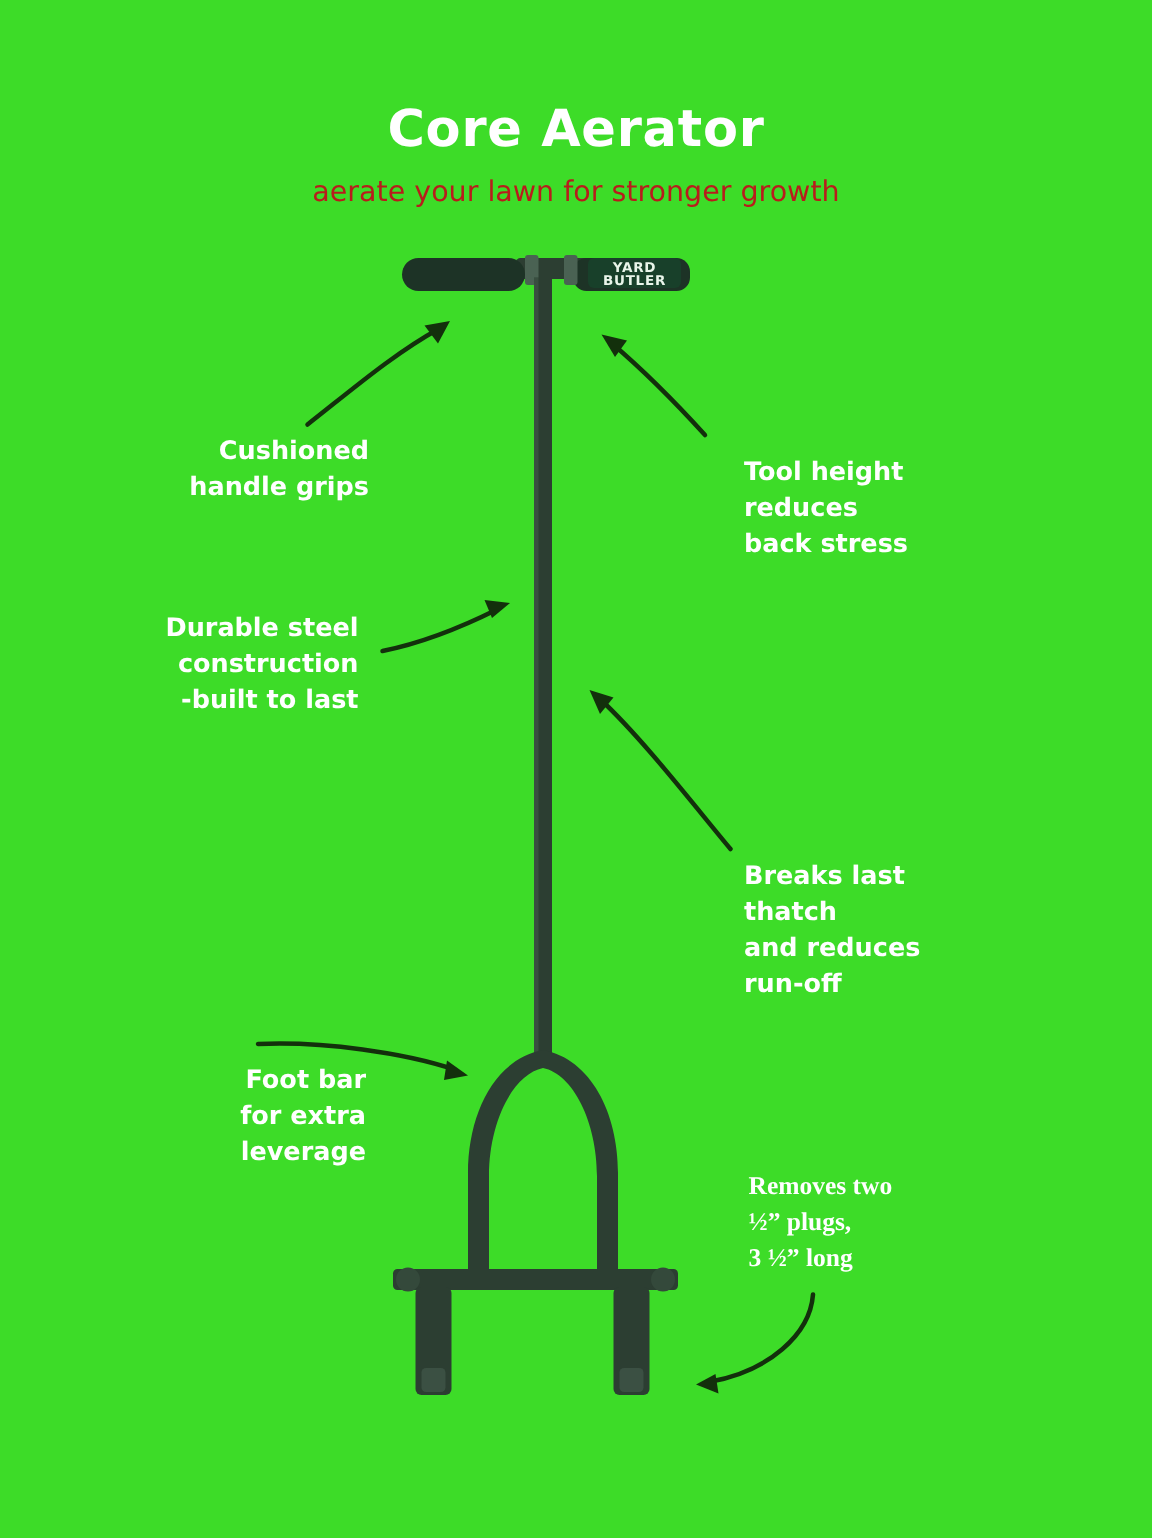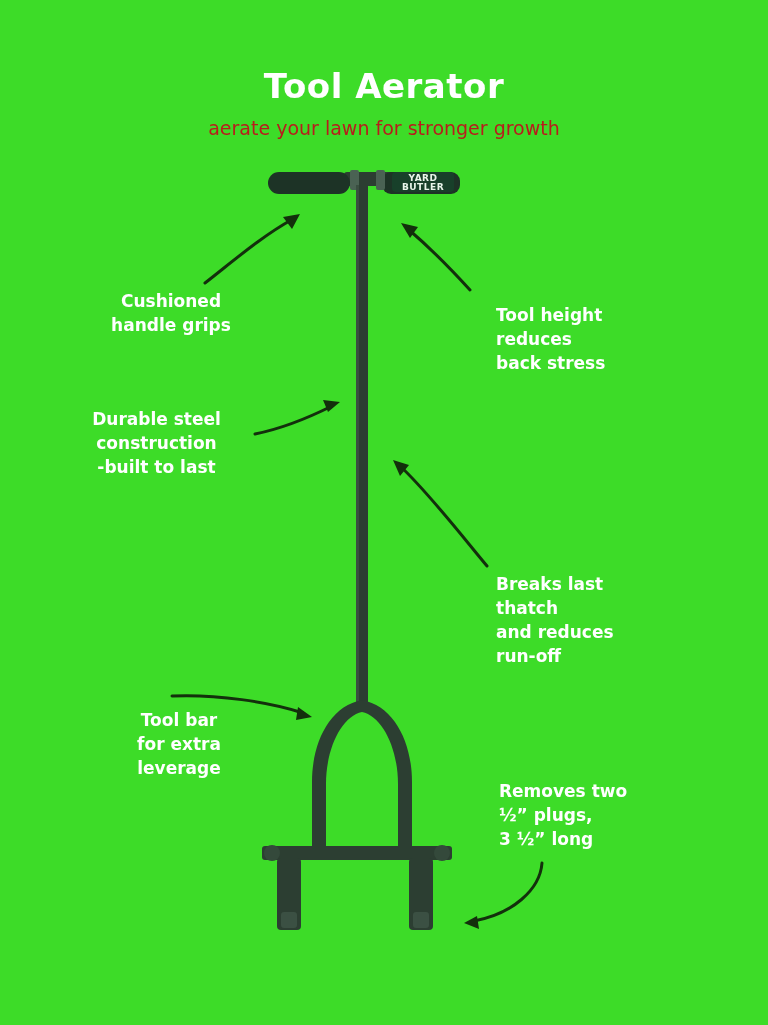--- a/index.html
+++ b/index.html
@@ -45,28 +45,28 @@
     position: absolute;
     color: #ffffff;
     font-size: 17px;
     font-weight: bold;
     line-height: 1.42;
   }
   .callout.right {
     text-align: left;
   }
   .callout.left {
-    text-align: center;
+    text-align: right;
   }
   #callout-grips  { left: 96px;  top: 289px; width: 150px; }
   #callout-height { left: 496px; top: 303px; width: 170px; }
   #callout-steel  { left: 74px;  top: 407px; width: 165px; }
   #callout-thatch { left: 496px; top: 572px; width: 175px; }
   #callout-foot   { left: 114px; top: 708px; width: 130px; }
-  #callout-plugs  { left: 499px; top: 779px; width: 165px; }
+  #callout-plugs  { left: 499px; top: 779px; width: 165px; font-family: Liberation Serif, serif; }
 
   svg.layer {
     position: absolute;
     left: 0;
     top: 0;
     width: 768px;
     height: 1025px;
   }
   .arrow-path {
     fill: none;
@@ -88,21 +88,21 @@
     font-size: 9px;
     font-weight: bold;
     letter-spacing: 0.5px;
   }
 </style>
 </head>
 <body>
 
 <div id="page">
 
-  <div class="title">Tool Aerator</div>
+  <div class="title">Core Aerator</div>
   <div class="subtitle">aerate your lawn for stronger growth</div>
 
   <svg class="layer" viewBox="0 0 768 1025">
 
     <g>
       <rect class="tool-dark" x="344" y="172" width="80" height="14" rx="3"></rect>
       <rect class="tool-grip" x="268" y="172" width="82" height="22" rx="11"></rect>
       <rect class="tool-grip" x="382" y="172" width="78" height="22" rx="9"></rect>
       <rect class="brand-box" x="392" y="172" width="62" height="20" rx="4"></rect>
       <text class="brand-text" x="423" y="181" text-anchor="middle">YARD</text>
@@ -161,20 +161,20 @@
   <div class="callout right" id="callout-height" style="white-space: pre-line;">Tool height
 reduces
 back stress</div>
   <div class="callout left" id="callout-steel" style="white-space: pre-line;">Durable steel
 construction
 -built to last</div>
   <div class="callout right" id="callout-thatch" style="white-space: pre-line;">Breaks last
 thatch
 and reduces
 run-off</div>
-  <div class="callout left" id="callout-foot" style="white-space: pre-line;">Tool bar
+  <div class="callout left" id="callout-foot" style="white-space: pre-line;">Foot bar
 for extra
 leverage</div>
   <div class="callout right" id="callout-plugs" style="white-space: pre-line;">Removes two
 ½” plugs,
 3 ½” long</div>
 
 </div>
 
 </body></html>

